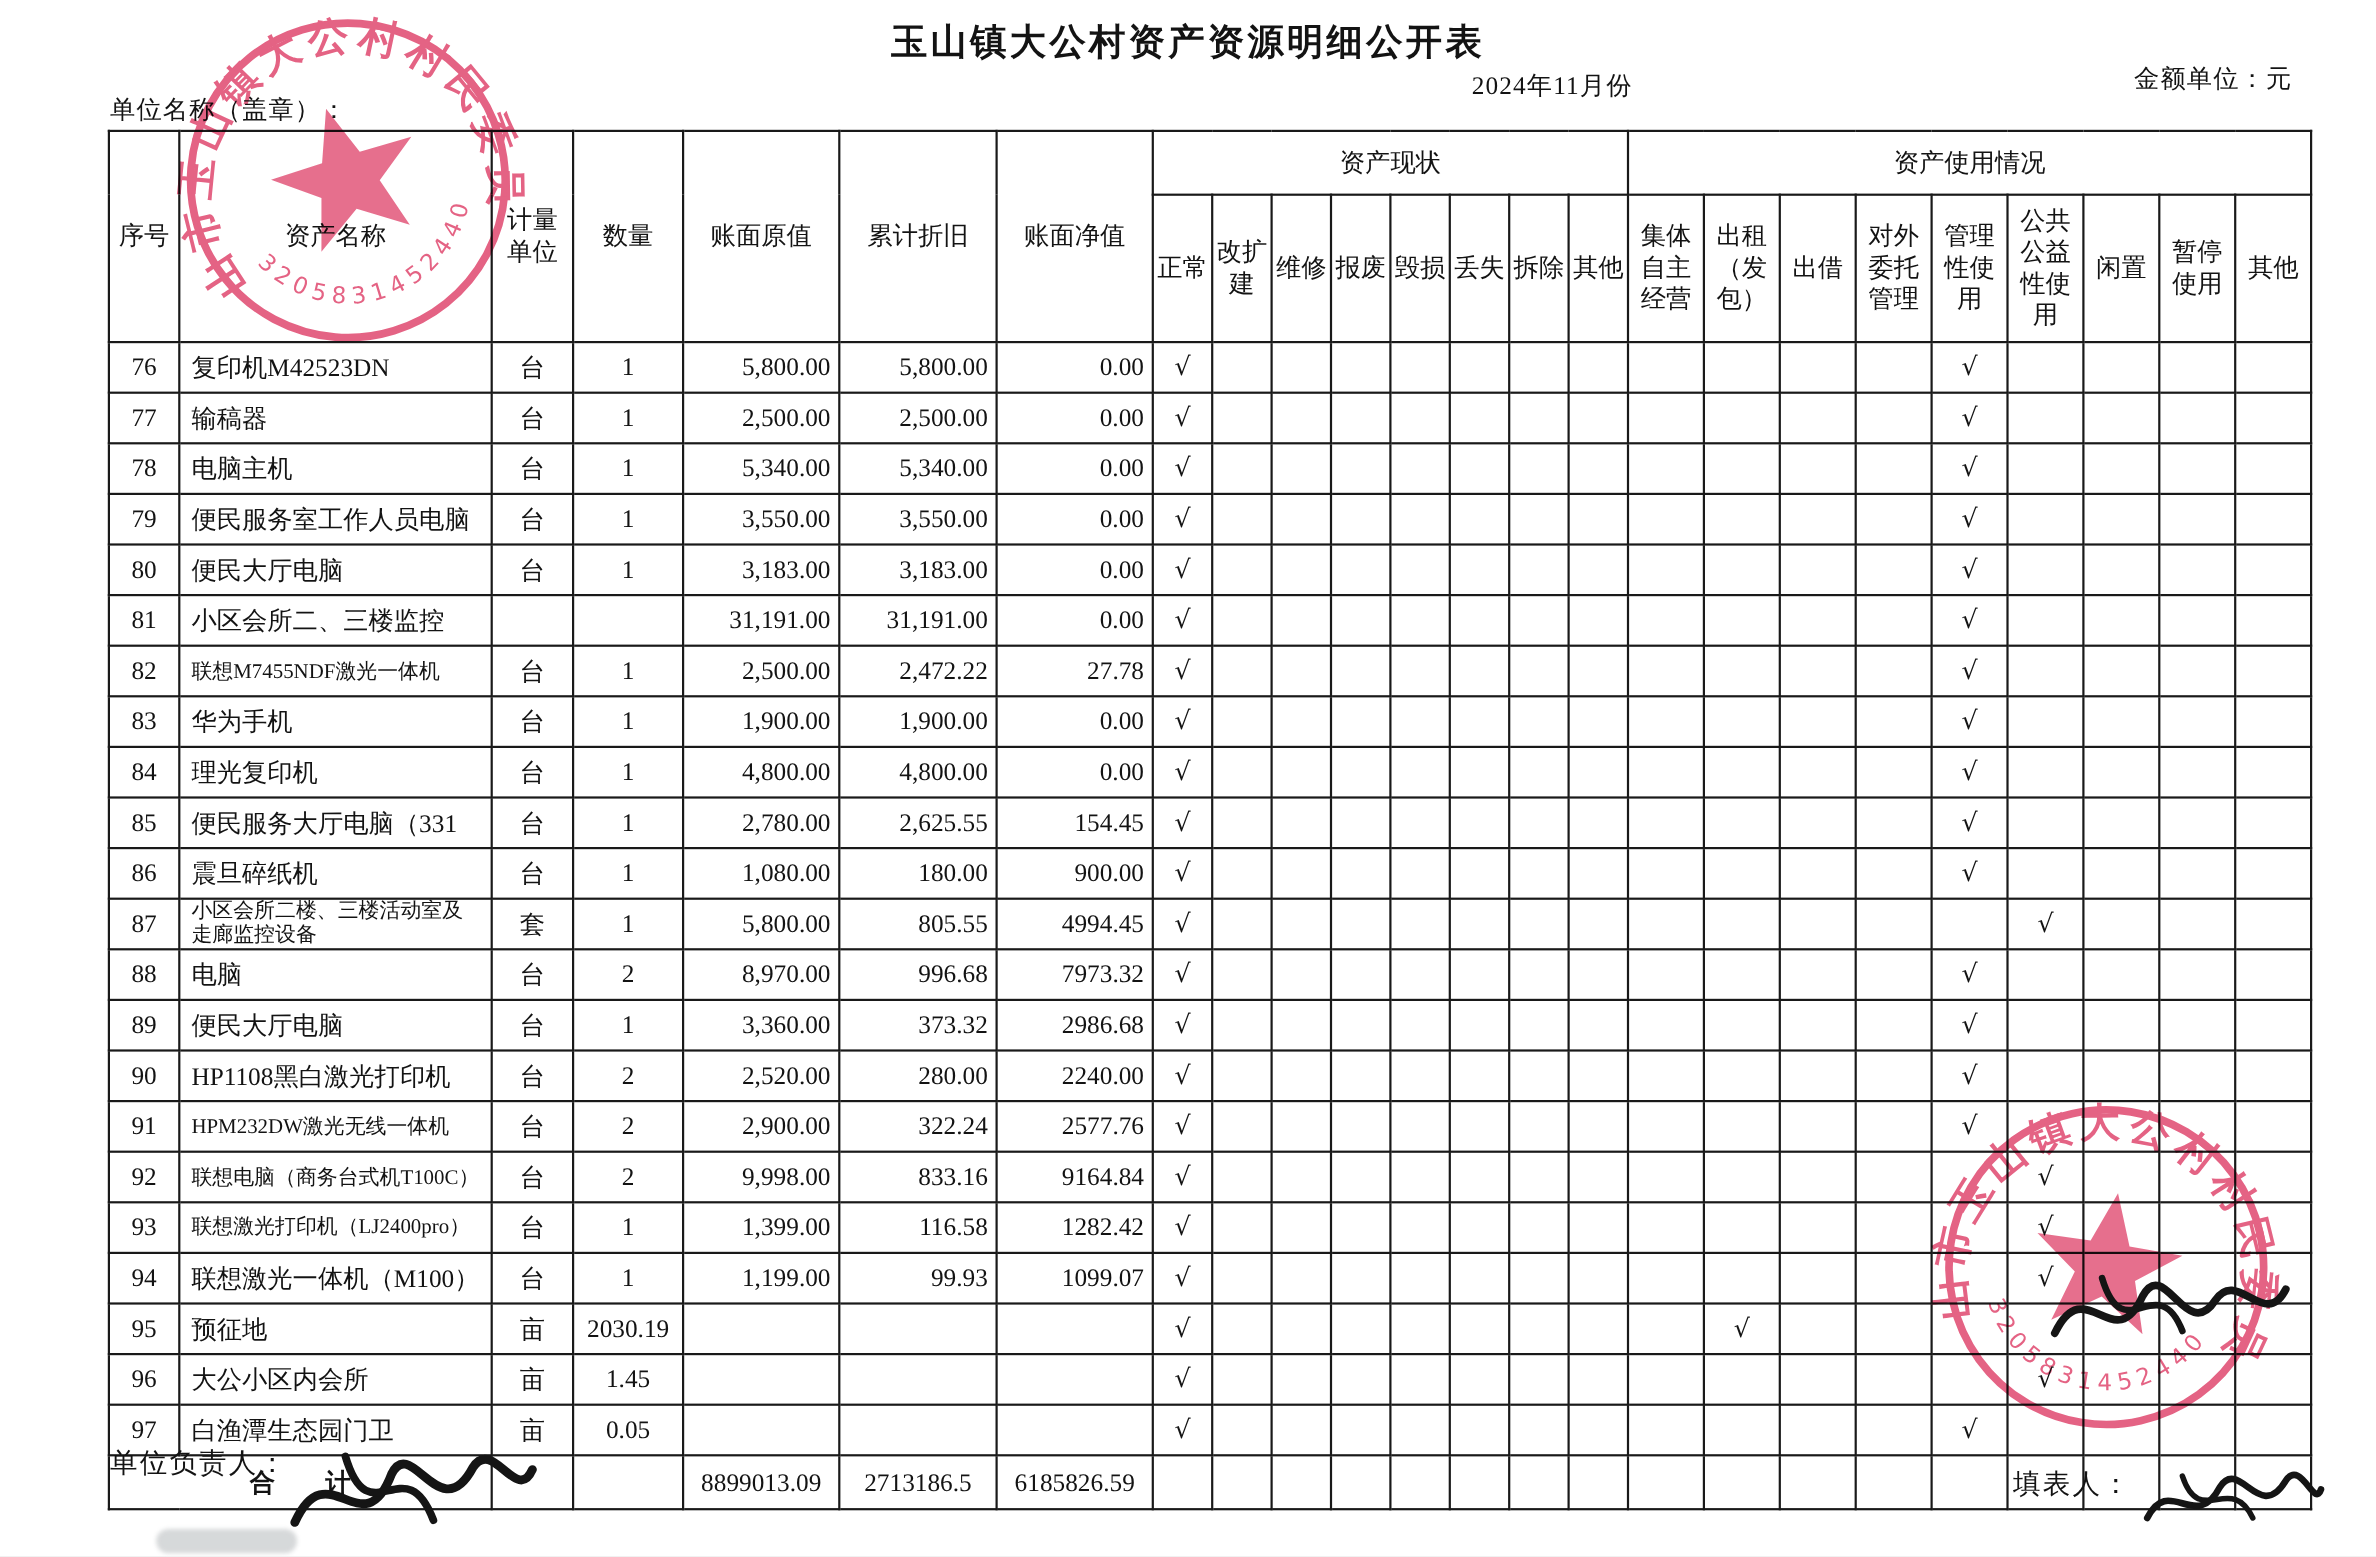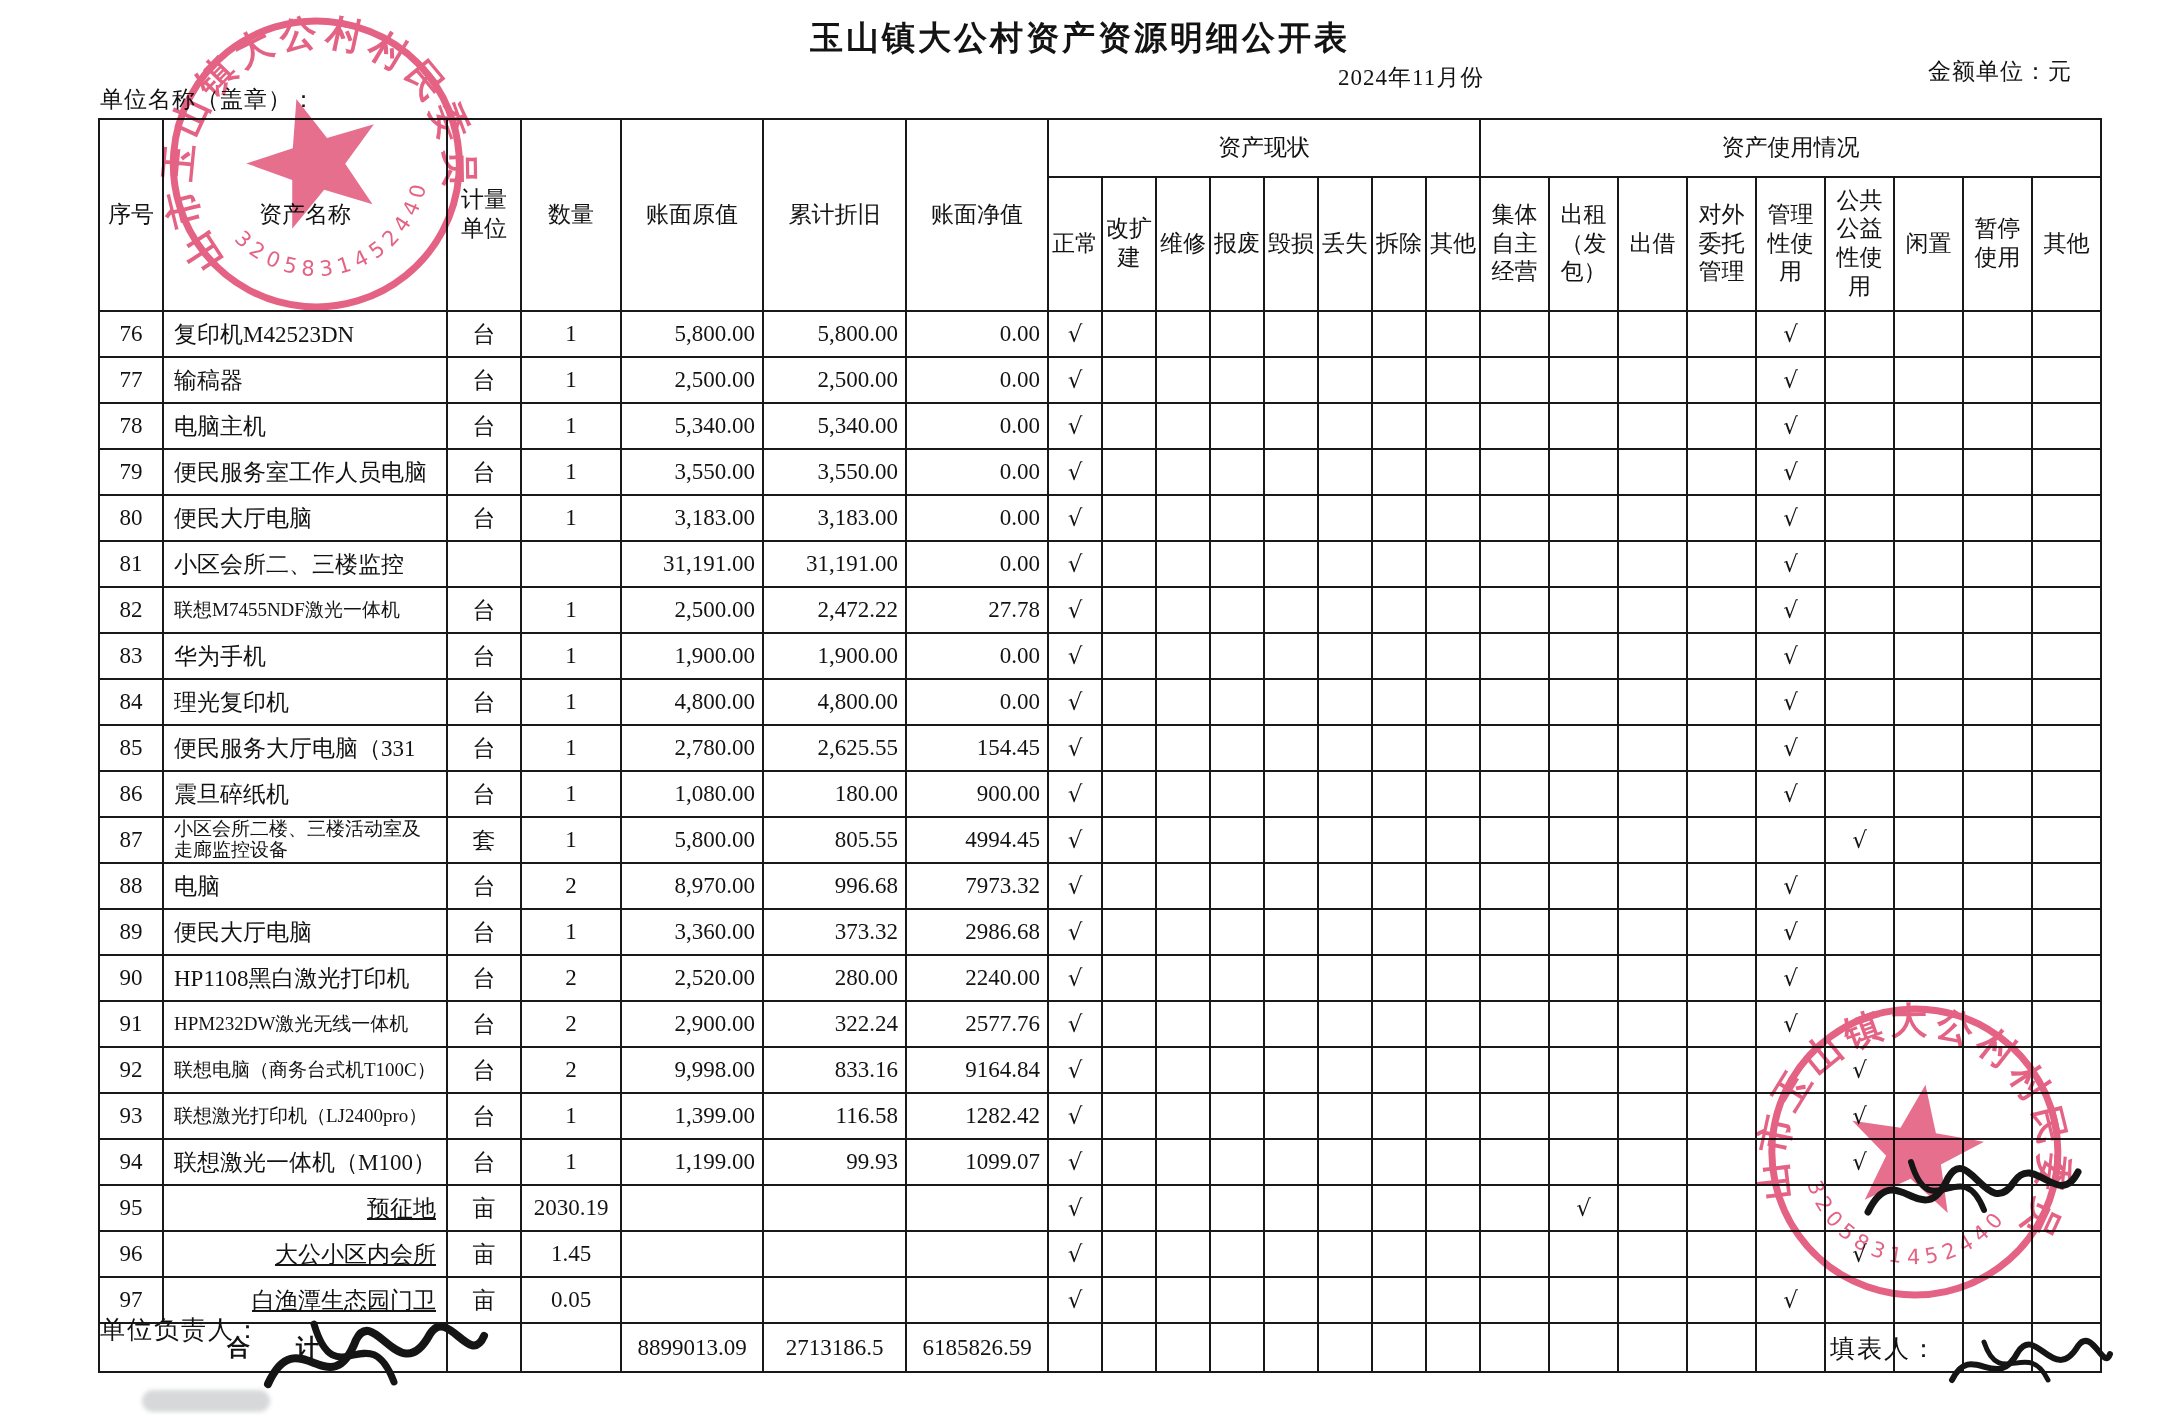--- a/index.html
+++ b/index.html
@@ -3,36 +3,36 @@
 <meta charset="utf-8">
 <style>
   html,body{margin:0;padding:0;background:#e8e8e8;}
   .page{position:relative;width:2160px;height:1415px;background:#ffffff;overflow:hidden;
         font-family:"Liberation Serif","DejaVu Serif",serif;color:#131313;}
   .title{position:absolute;top:16px;left:0;width:100%;text-align:center;
          font-size:33px;font-weight:bold;letter-spacing:3px;}
   .meta{position:absolute;font-size:23px;letter-spacing:1px;}
   .meta.unitname{left:100px;top:84px;}
   .meta.datefield{left:1338px;top:62px;}
-  .meta.amountunit{right:88px;top:56px;text-align:right;}
+  .meta.amountunit{right:76px;top:56px;text-align:right;}
 
   table.sheet{position:absolute;left:98px;top:118px;width:2002px;
               table-layout:fixed;border-collapse:collapse;background:transparent;}
   .sheet th,.sheet td{border:2.5px solid #191919;overflow:hidden;padding:0;}
   .sheet thead tr.grp th{height:56px;}
   .sheet thead tr.sub th{height:132px;}
   .sheet th{font-weight:normal;font-size:23px;text-align:center;vertical-align:middle;
             line-height:1.25;word-break:break-all;padding:0 4px;}
   .sheet th.sub{padding:0 3px;}
   .sheet tbody td{height:44px;font-size:23px;vertical-align:middle;}
   td.c{text-align:center;}
   td.name{padding:0 10px;white-space:nowrap;text-align:left;}
   td.name.sm{font-size:19px;margin-top:20px;}
   td.name.wrap{white-space:normal;word-break:break-all;line-height:1.08;}
-  td.name.c{text-align:right;text-decoration:underline;}
+  td.name.c{text-align:left;}
   td.num{text-align:right;padding-right:7px;}
   td.chk{text-align:center;font-size:20px;font-family:"DejaVu Sans",sans-serif;}
   tr.total td{height:47px;}
   td.tlab{text-align:center;font-size:28px;font-weight:bold;}
   td.tnum{text-align:center;font-size:23px;}
 
   .footerlabel{position:absolute;font-size:25px;letter-spacing:2px;}
   .footerlabel.mgr{left:100px;top:1273px;margin-top:40px;}
   .footerlabel.prep{left:1830px;top:1332px;}
   .sig{position:absolute;}

